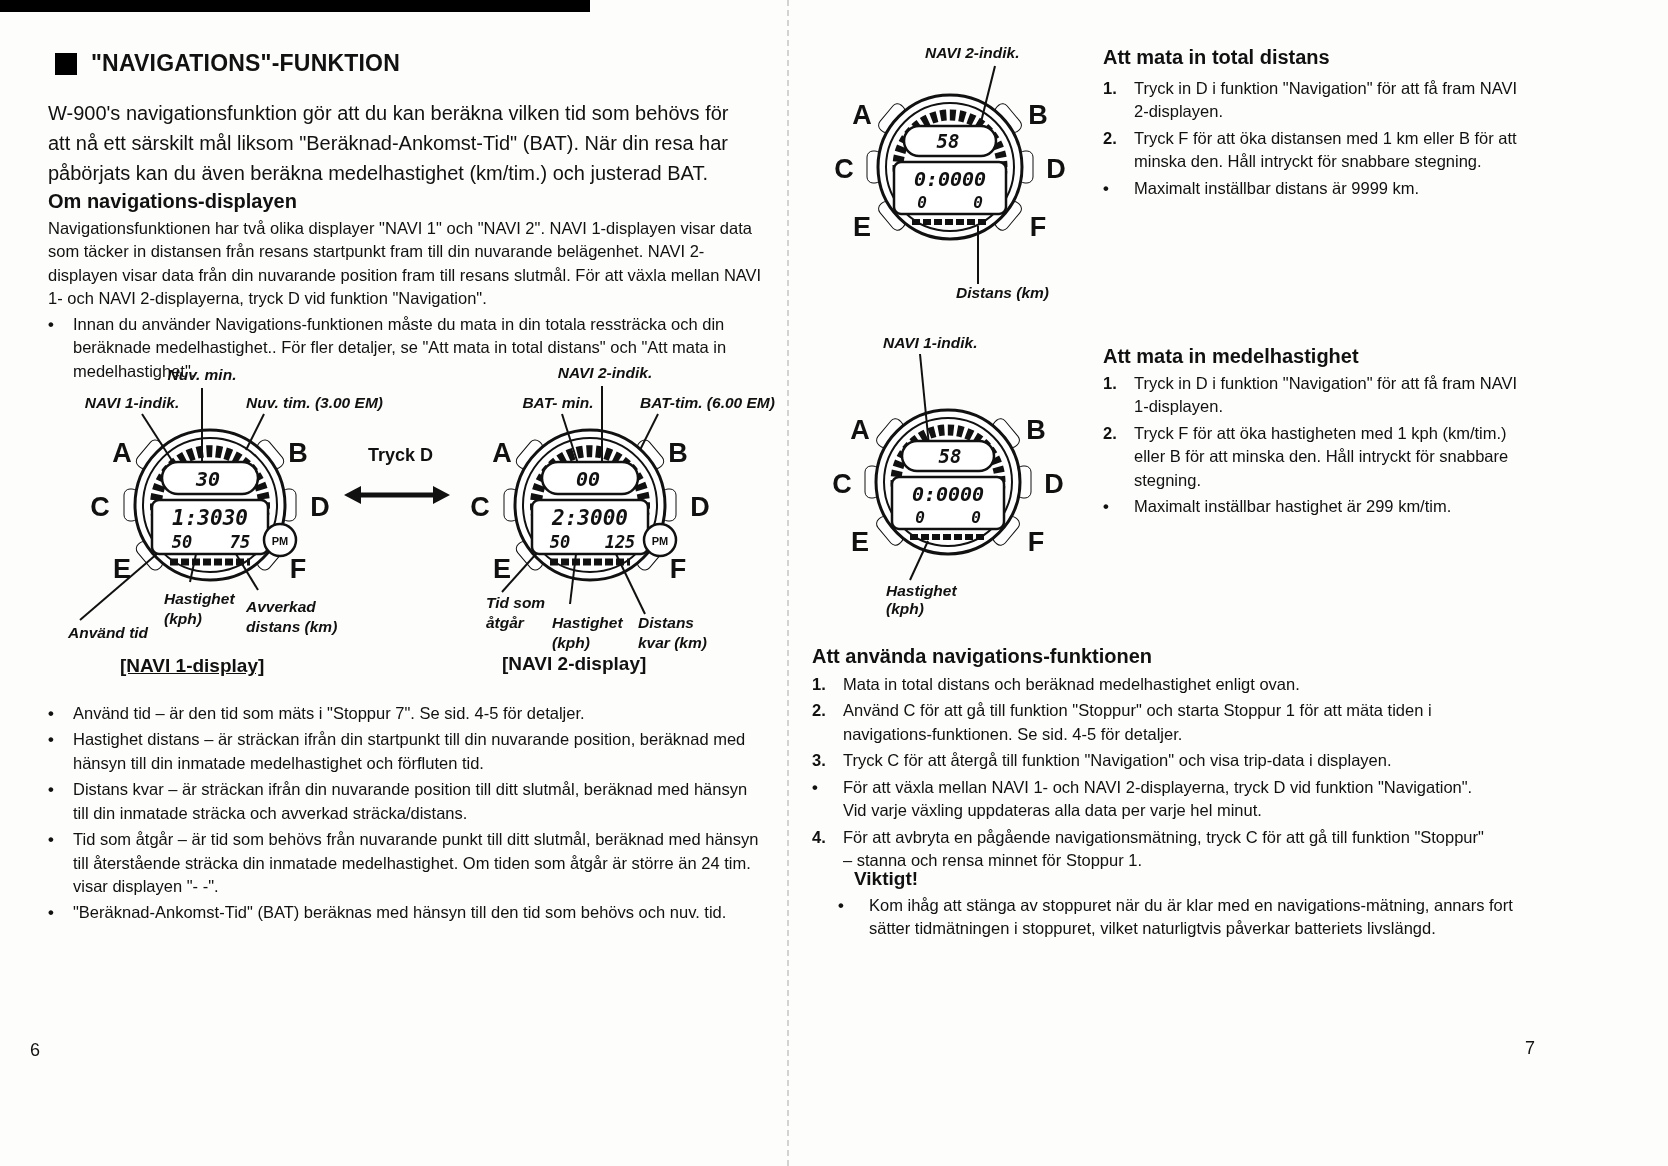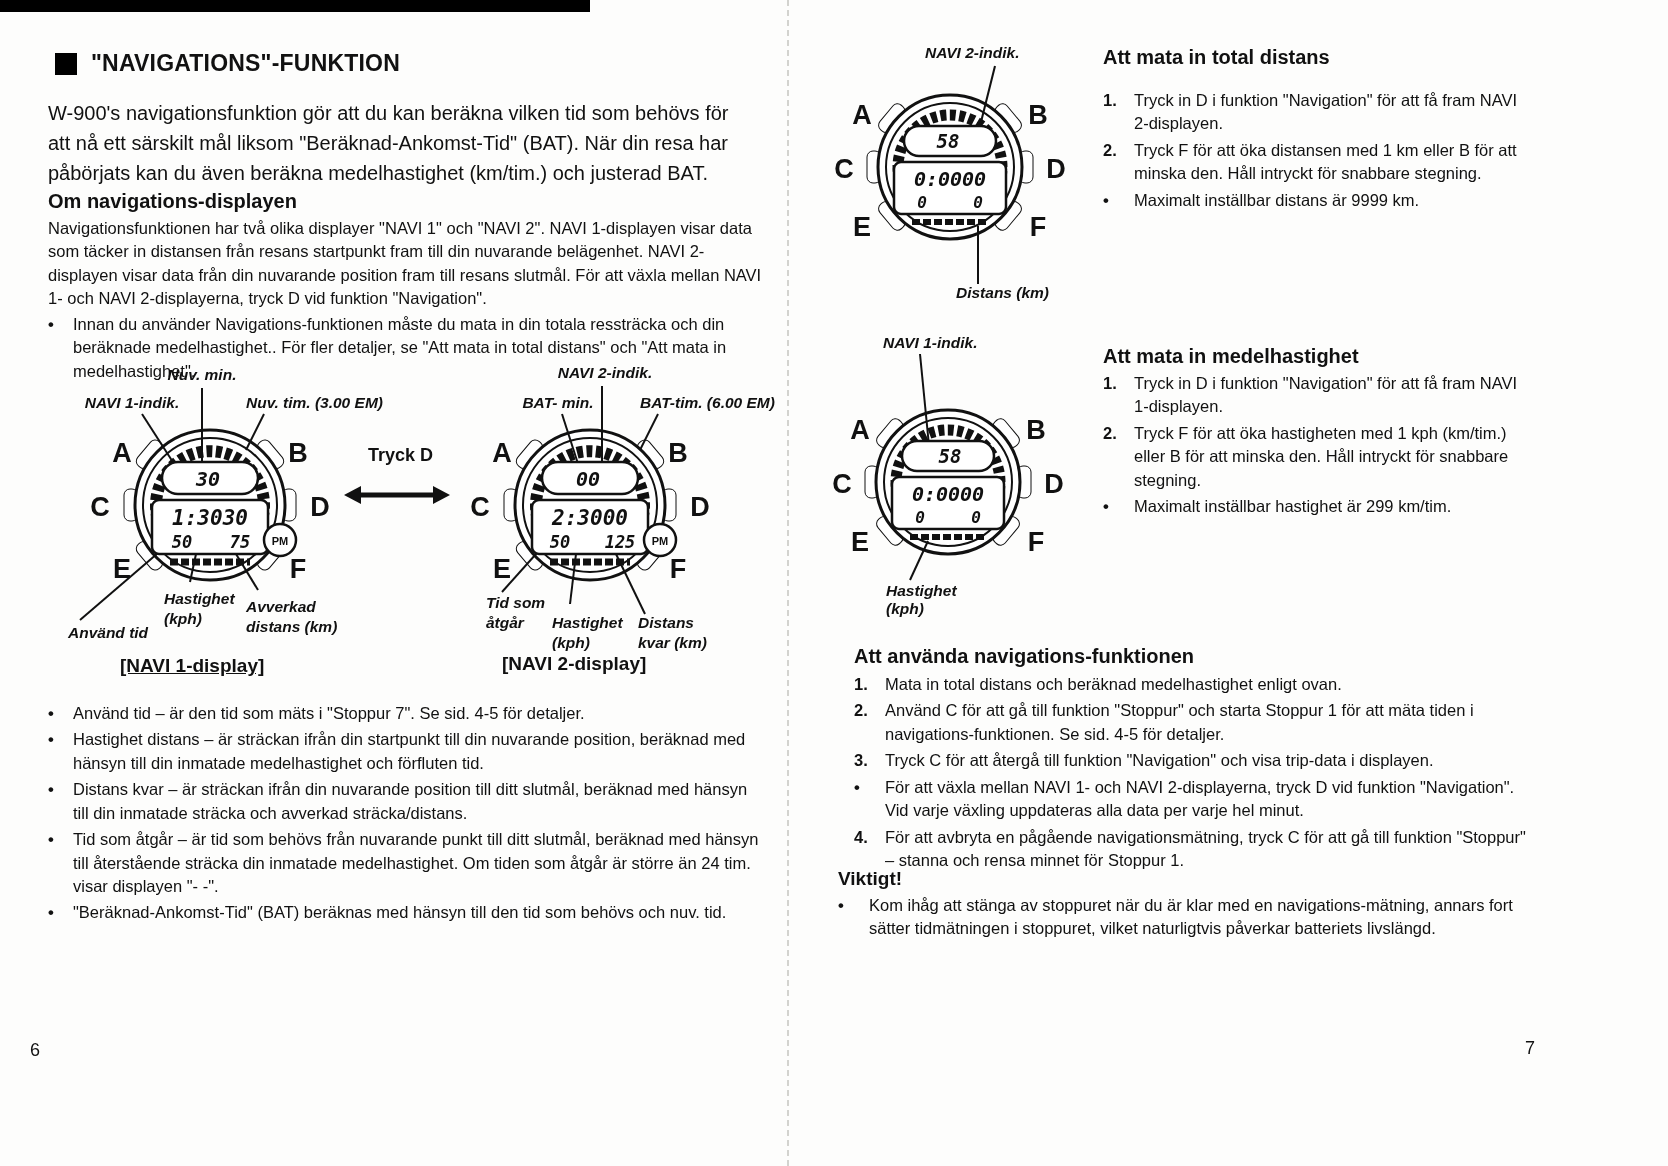--- a/index.html
+++ b/index.html
@@ -200,21 +200,21 @@
     <text class="btn-letter" x="208" y="82" text-anchor="middle">B</text>
     <text class="btn-letter" x="14" y="136" text-anchor="middle">C</text>
     <text class="btn-letter" x="226" y="136" text-anchor="middle">D</text>
     <text class="btn-letter" x="32" y="194" text-anchor="middle">E</text>
     <text class="btn-letter" x="208" y="194" text-anchor="middle">F</text>
     <text class="callout" x="95" y="16">NAVI 2-indik.</text>
     <text class="callout" x="126" y="256">Distans (km)</text>
   </svg>
 
   <div class="abs" style="left:1103px;top:46px;width:425px;">
-    <div class="h2" style="margin-bottom:20px;">Att mata in total distans</div>
+    <div class="h2" style="margin-bottom:8px;">Att mata in total distans</div>
     <div class="body2">
       <div class="step">
           <span class="mk">1.</span>
           <span>Tryck in D i funktion "Navigation" för att få fram NAVI 2-displayen.</span>
         </div>
       <div class="step">
           <span class="mk">2.</span>
           <span>Tryck F för att öka distansen med 1 km eller B för att minska den. Håll intryckt för snabbare stegning.</span>
         </div>
       <div class="step">
@@ -265,21 +265,21 @@
           <span class="mk">2.</span>
           <span>Tryck F för att öka hastigheten med 1 kph (km/tim.) eller B för att minska den. Håll intryckt för snabbare stegning.</span>
         </div>
       <div class="step">
           <span class="mk">•</span>
           <span>Maximalt inställbar hastighet är 299 km/tim.</span>
         </div>
     </div>
   </div>
 
-  <div class="abs" style="left:854px;top:645px;width:682px;">
+  <div class="abs" style="left:812px;top:645px;width:682px;">
     <div class="h2" style="margin-bottom:5px;">Att använda navigations-funktionen</div>
     <div class="body2">
       <div class="step">
           <span class="mk">1.</span>
           <span>Mata in total distans och beräknad medelhastighet enligt ovan.</span>
         </div>
       <div class="step">
           <span class="mk">2.</span>
           <span>Använd C för att gå till funktion "Stoppur" och starta Stoppur 1 för att mäta tiden i navigations-funktionen. Se sid. 4-5 för detaljer.</span>
         </div>
@@ -292,21 +292,21 @@
           <span>För att växla mellan NAVI 1- och NAVI 2-displayerna, tryck D vid funktion "Navigation". Vid varje växling uppdateras alla data per varje hel minut.</span>
         </div>
       <div class="step">
           <span class="mk">4.</span>
           <span>För att avbryta en pågående navigationsmätning, tryck C för att gå till funktion "Stoppur" – stanna och rensa minnet för Stoppur 1.</span>
         </div>
     </div>
   </div>
 
   <div class="abs" style="left:838px;top:868px;width:682px;">
-    <div class="h2" style="font-size:19px;margin-bottom:4px;">Viktigt!</div>
+    <div class="h2" style="font-size:19px;margin-bottom:4px;margin-left:16px;">Viktigt!</div>
     <div class="body2">
       <div class="step">
           <span class="mk">•</span>
           <span>Kom ihåg att stänga av stoppuret när du är klar med en navigations-mätning, annars fort sätter tidmätningen i stoppuret, vilket naturligtvis påverkar batteriets livslängd.</span>
         </div>
     </div>
   </div>
 
   <div class="abs pageno" style="left:1525px;top:1038px;">7</div>
 

